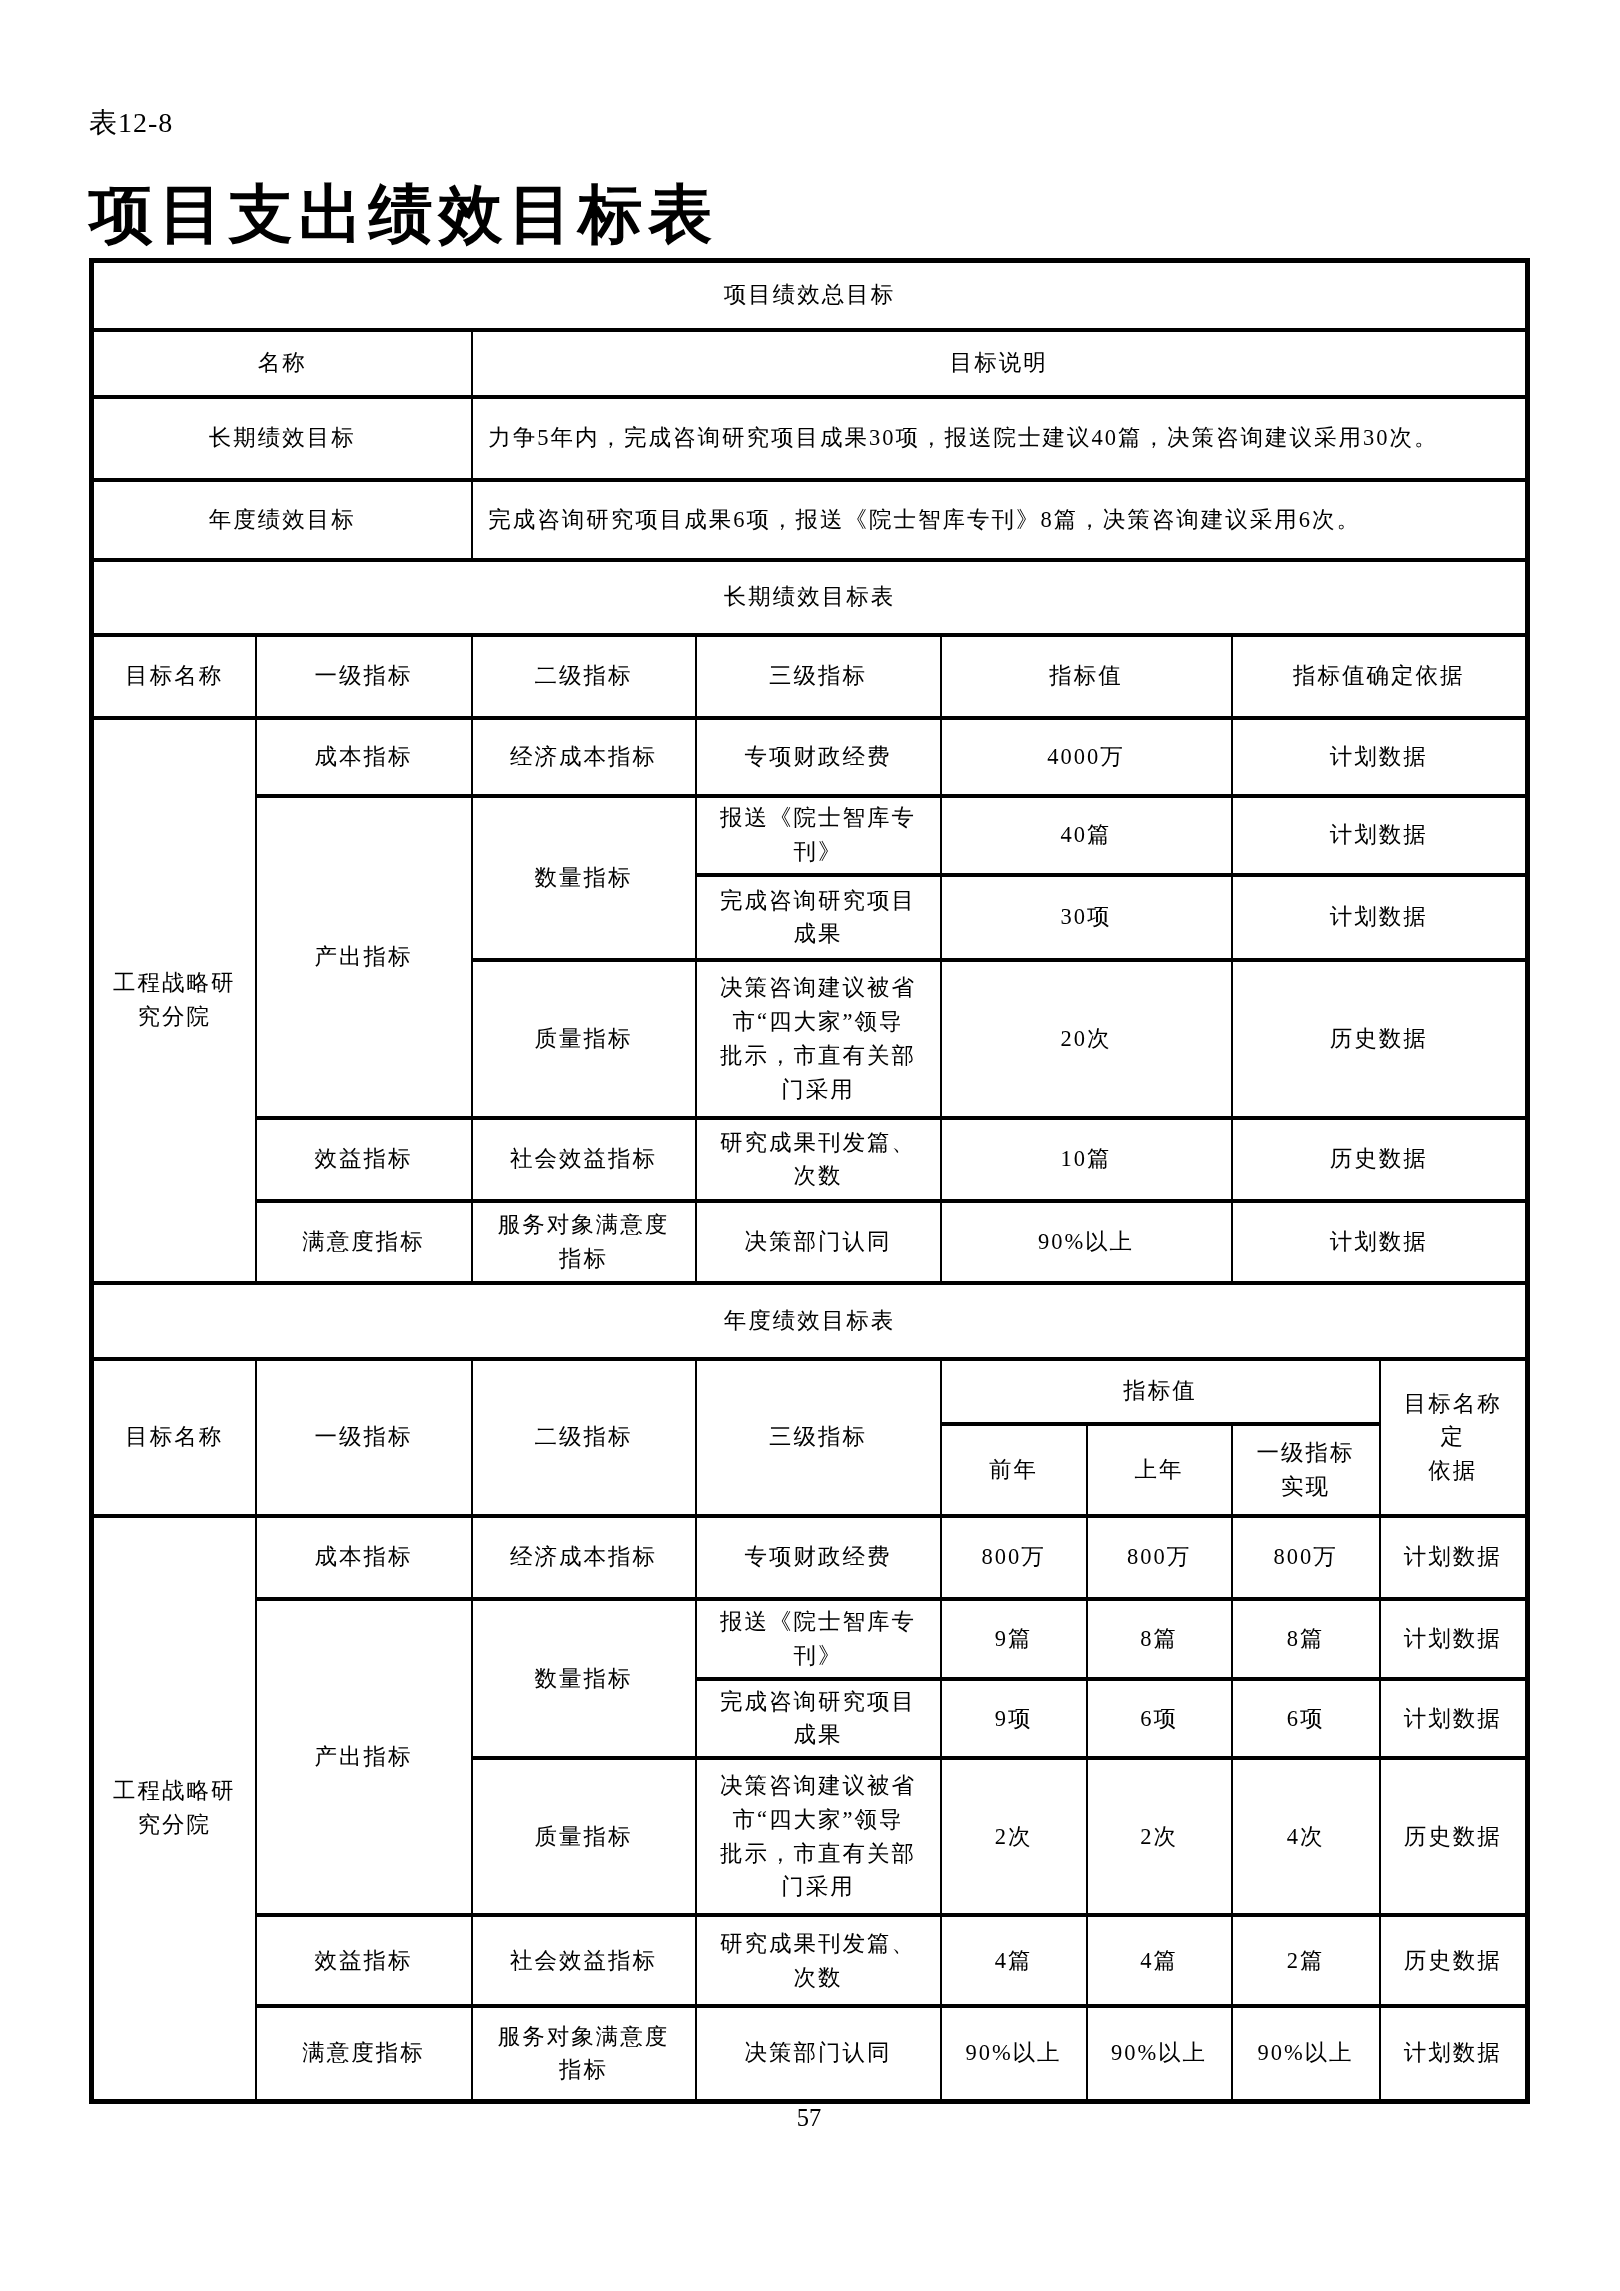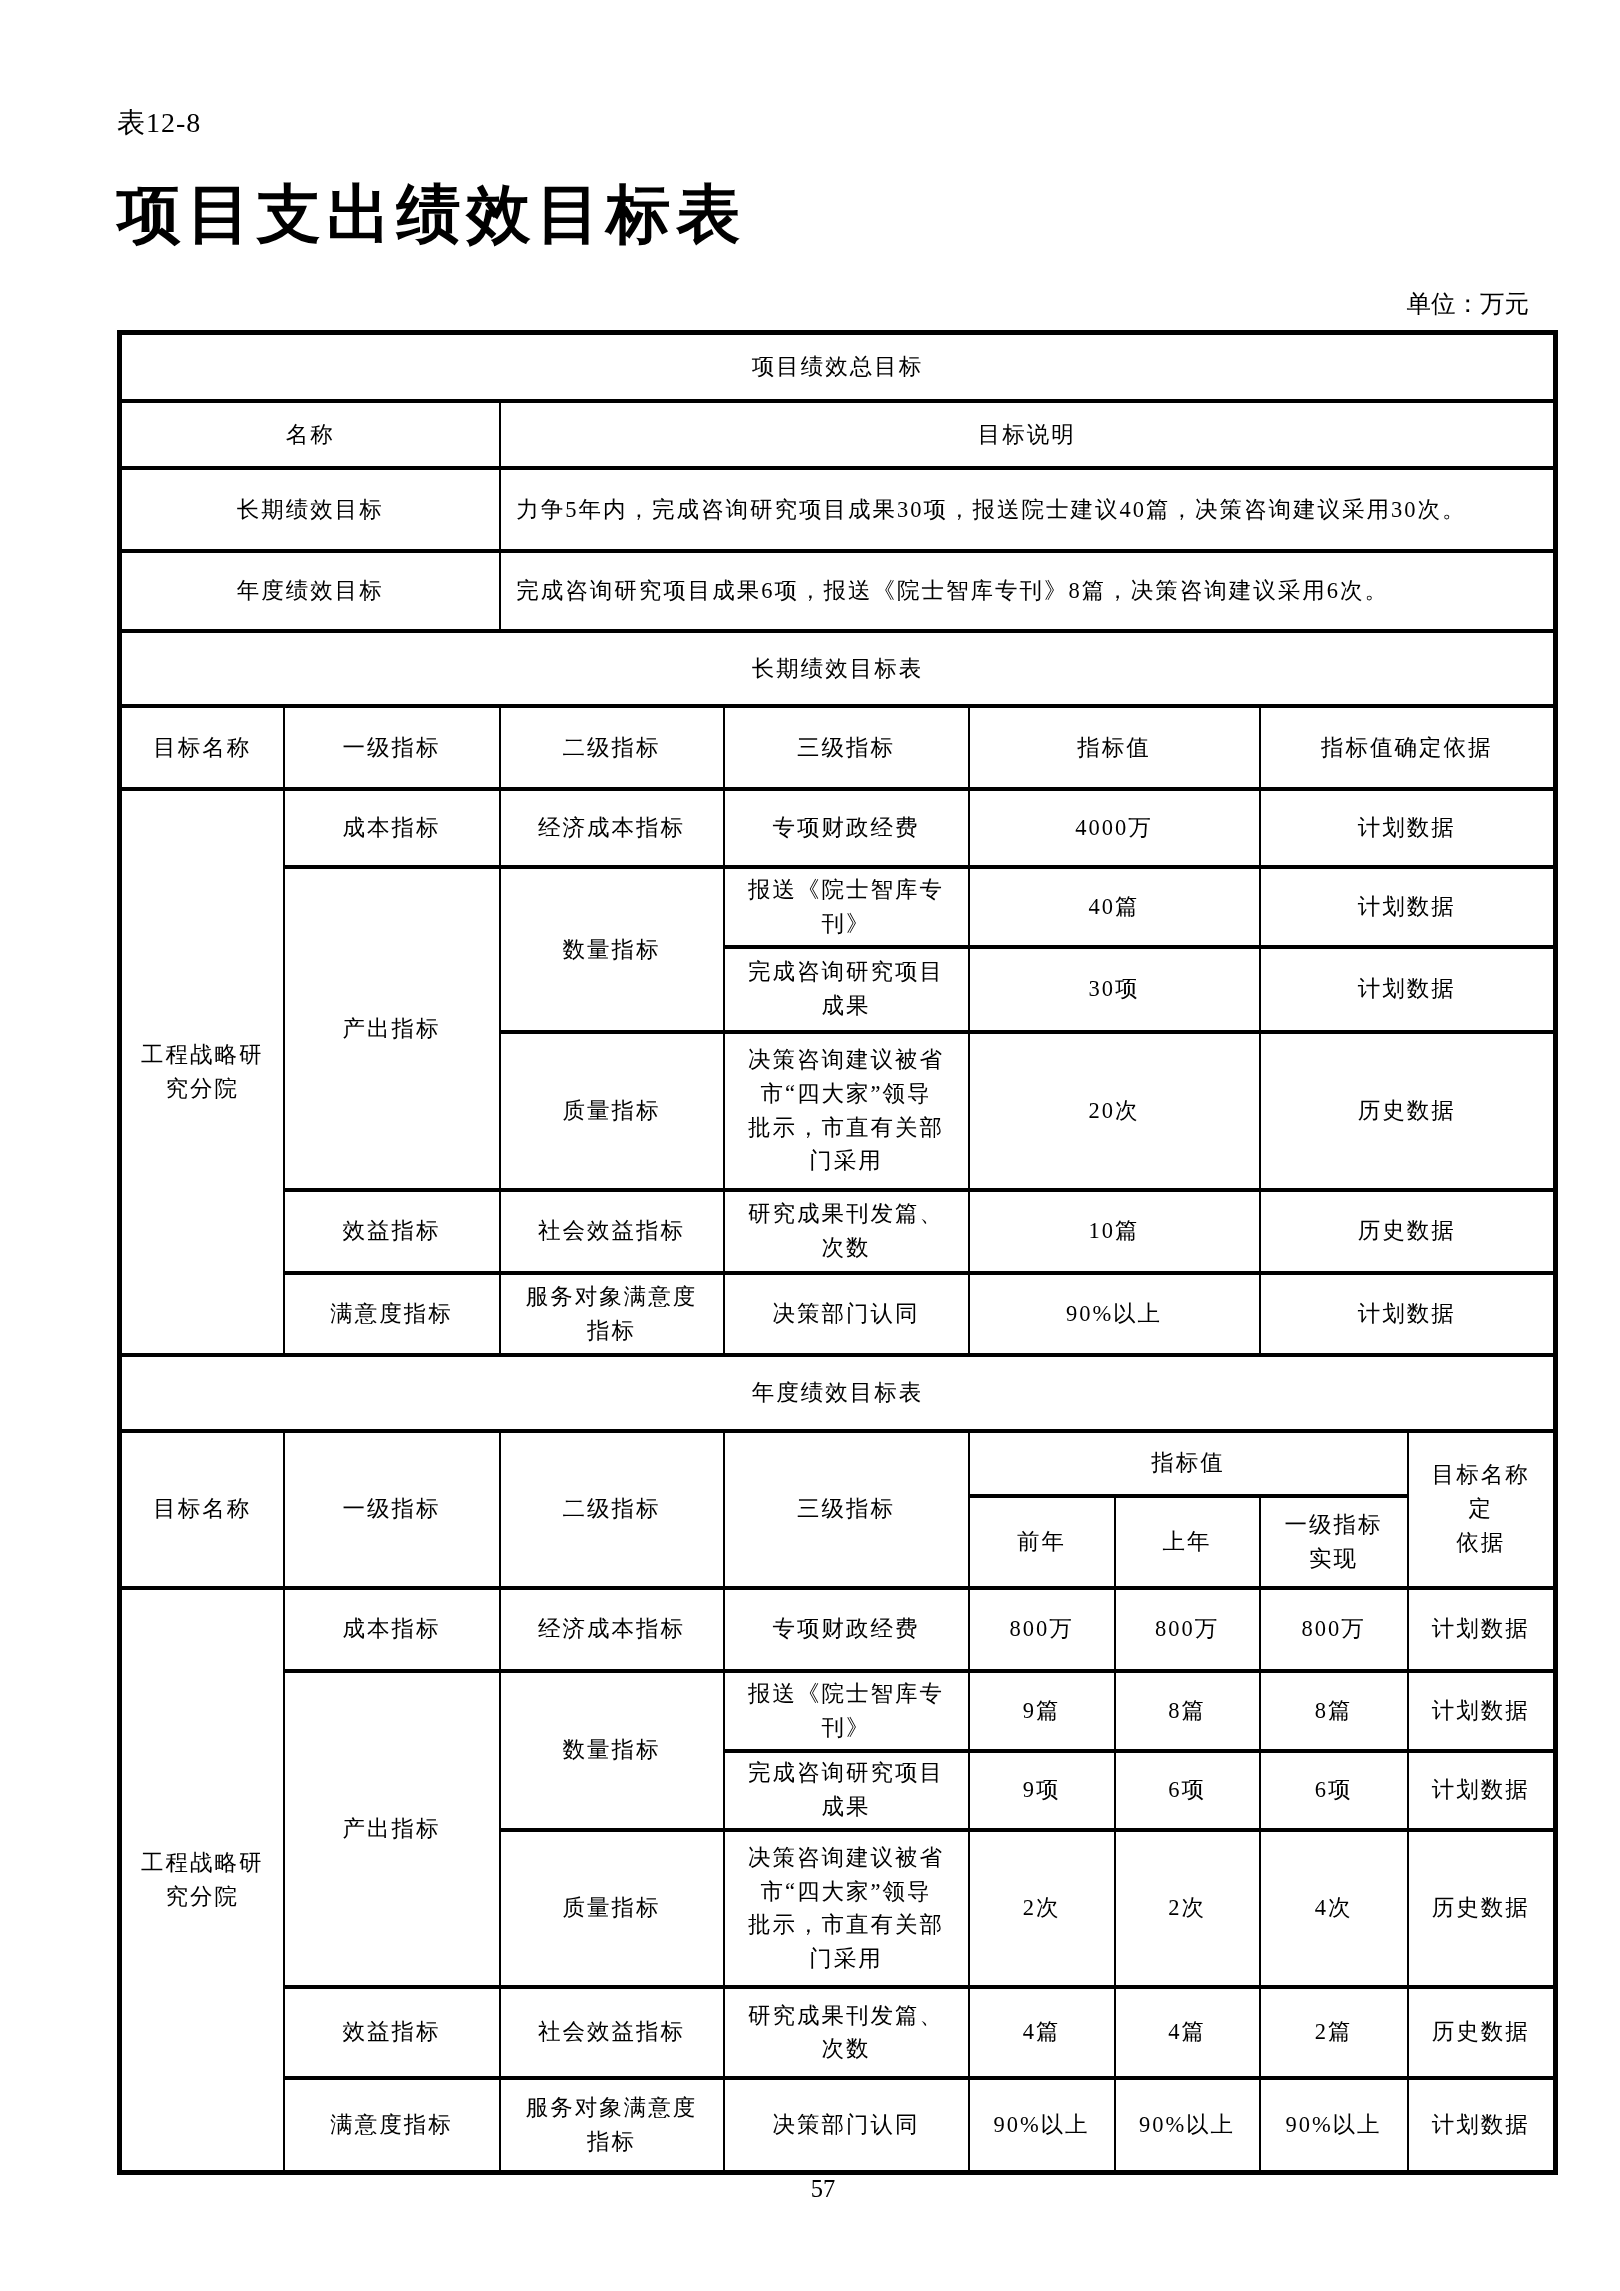--- a/index.html
+++ b/index.html
@@ -2,21 +2,21 @@
 <html><head>
 <meta charset="utf-8">
 <style>
   html, body { margin: 0; padding: 0; background: #ffffff; }
   body {
     width: 1620px; height: 2292px;
     color: #000;
     font-family: "Liberation Serif", "DejaVu Serif", serif;
     box-sizing: border-box;
   }
-  .page { padding: 104px 91px 0 117px; box-sizing: border-box; }
+  .page { padding: 104px 91px 0 89px; box-sizing: border-box; }
   .table-label { font-size: 28px; letter-spacing: 1px; }
   .doc-title {
     margin: 29px 0 0 0;
     text-align: left;
     font-size: 64px;
     font-weight: 700;
     letter-spacing: 5.9px;
   }
   .unit-note {
     margin-top: 29px;
@@ -49,21 +49,20 @@
     padding: 5.9px 15.7px;
   }
   .page-number { text-align: center; font-size: 24.5px; }
 </style>
 </head>
 <body>
 
 <div class="page">
   <div class="table-label">表12-8</div>
   <h1 class="doc-title">项目支出绩效目标表</h1>
-  <div class="unit-note">单位：万元</div>
 
   <table class="perf">
     <colgroup>
       <col style="width:164px">
         <col style="width:216px">
         <col style="width:224px">
         <col style="width:245px">
       <col style="width:146px">
         <col style="width:145px">
         <col style="width:148px">

